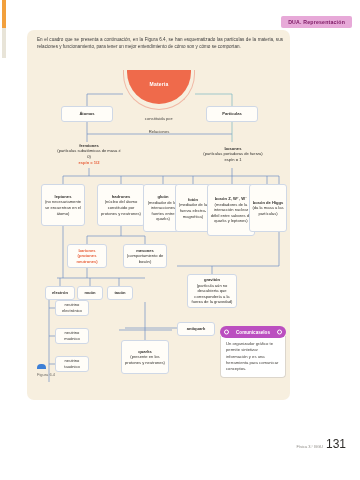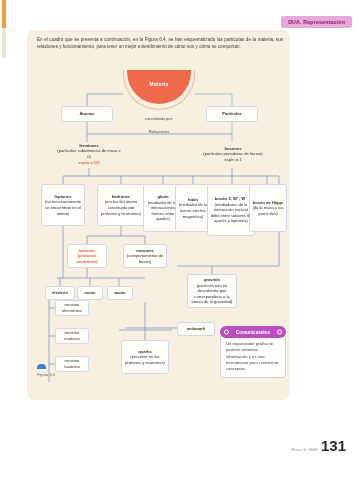--- a/index.html
+++ b/index.html
@@ -99,21 +99,21 @@
   
   .figcap{position:absolute;left:10px;top:342px;font-size:4px;color:#6d6a64;}
   .figmark{
     position:absolute;left:10px;top:334px;width:9px;height:5px;
     background:#3d7fd6;border-radius:4px 4px 0 0;
   }
 
   
   .folio{position:absolute;right:14px;top:437px;display:flex;align-items:baseline;gap:3px;}
   .folio .w{font-size:4px;color:#8d8a84;line-height:1.1;text-align:right;}
-  .folio .n{font-size:15px;font-weight:bold;color:#2e2c29;}
+  .folio .n{font-size:12px;font-weight:normal;color:#2e2c29;}
 </style>
 </head>
 <body>
 
 <div class="page">
 
   <div class="spine-a"></div>
   <div class="spine-b"></div>
   <div class="spine-c"></div>
 

